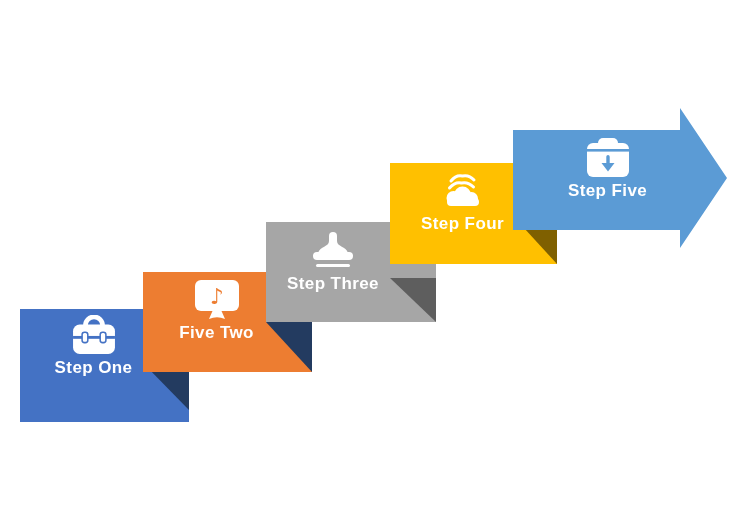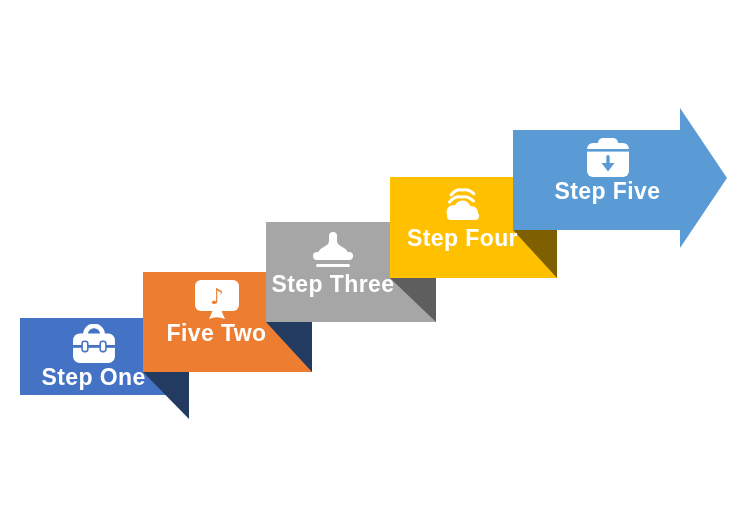--- a/index.html
+++ b/index.html
@@ -12,28 +12,28 @@
   .fold{position:absolute;background:var(--fold);clip-path:polygon(0 0,100% 0,100% 100%);}
   .arrow-shape{
     position:absolute;inset:0;background:var(--c);
     clip-path:polygon(0px 22px,167px 22px,167px 0px,214px 70px,167px 140px,167px 122px,0px 122px);
   }
   .content{
     position:absolute;display:flex;flex-direction:column;align-items:center;gap:4px;
   }
   .icon{height:40px;display:flex;align-items:center;justify-content:center;}
   .label{
-    color:#ffffff;font-weight:bold;font-size:23px;letter-spacing:.4px;white-space:nowrap;
+    color:#ffffff;font-weight:bold;font-size:17px;letter-spacing:.4px;white-space:nowrap;
     line-height:18px;
   }
   
-  .s1{left:20px;top:318px;width:169px;height:77px;z-index:1;text-align:right;}
+  .s1{left:20px;top:309px;width:169px;height:113px;z-index:1;text-align:right;}
   .s2{left:143px;top:272px;width:169px;height:100px;z-index:2;}
   .s3{left:266px;top:222px;width:170px;height:100px;z-index:3;}
-  .s4{left:390px;top:177px;width:167px;height:101px;z-index:4;}
+  .s4{left:390px;top:163px;width:167px;height:101px;z-index:4;}
   .s5{left:513px;top:108px;width:214px;height:140px;z-index:5;}
   .s1 .fold{left:123px;top:54px;width:46px;height:47px;}
   .s2 .fold{left:123px;top:50px;width:46px;height:50px;}
   .s3 .fold{left:124px;top:56px;width:46px;height:44px;}
   .s4 .fold{left:123px;top:53px;width:44px;height:48px;}
   .s1 .content{left:0;right:22px;top:6px;}
   .s2 .content{left:0;right:22px;top:8px;}
   .s3 .content{left:0;right:36px;top:9px;}
   .s4 .content{left:0;right:22px;top:8px;}
   .s5 .content{left:22px;right:47px;top:30px;}

